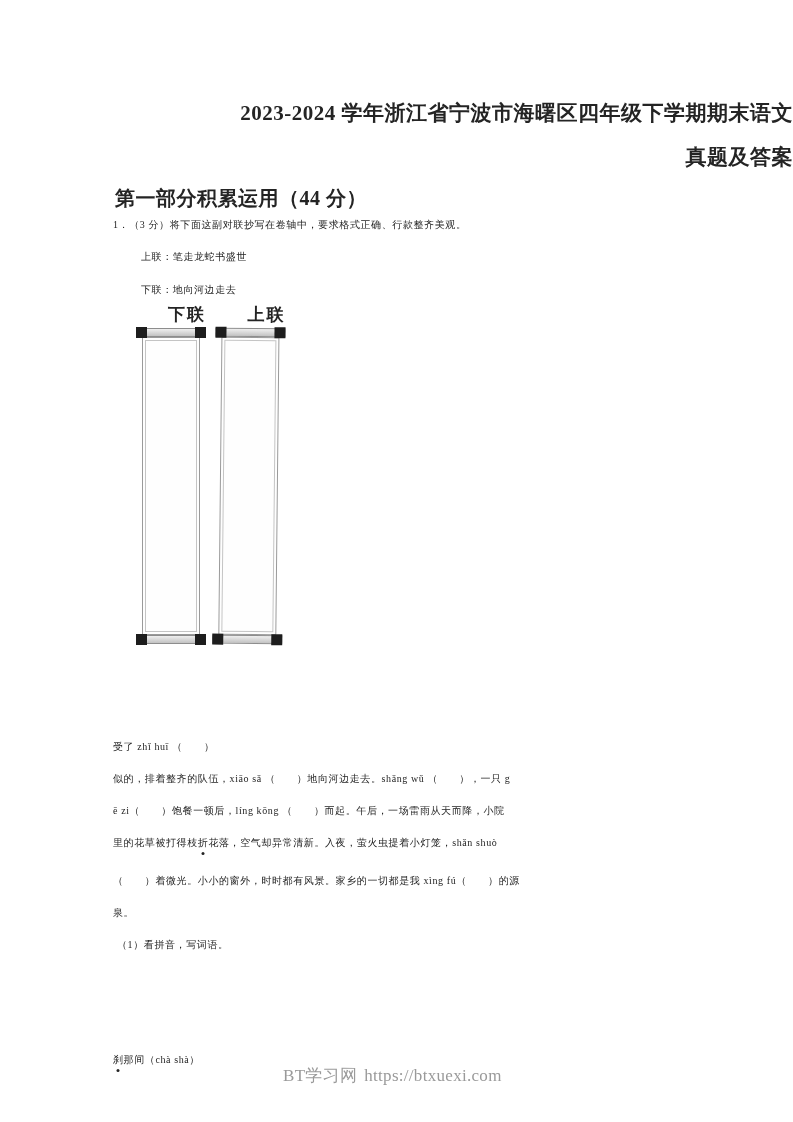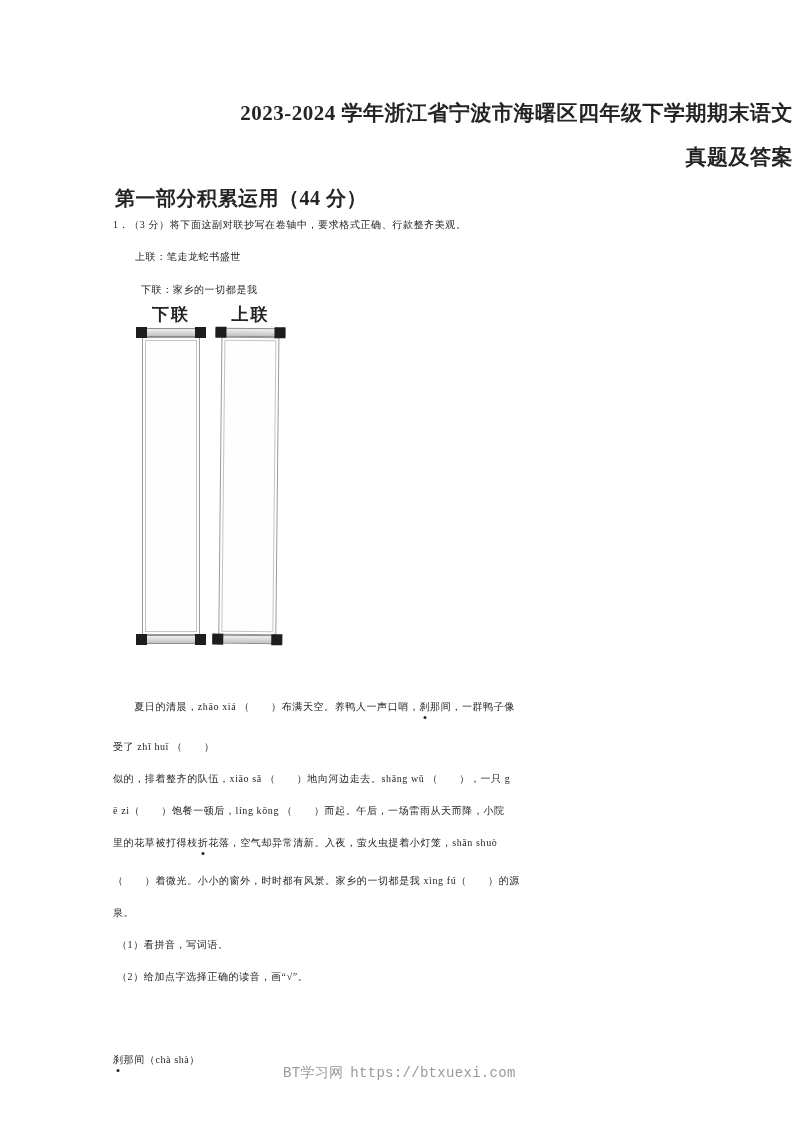--- a/index.html
+++ b/index.html
@@ -20,94 +20,92 @@
     position:absolute;font-size:10px;white-space:nowrap;letter-spacing:0.6px;
   }
   .dot-under{position:relative;display:inline-block;}
   .dot-under::after{
     content:"";position:absolute;left:50%;bottom:-5px;transform:translateX(-50%);
     width:3px;height:3px;border-radius:50%;background:#242424;
   }
   
   .scroll{position:absolute;width:70px;}
   .scroll .label{
-    text-align:center;font-weight:700;font-size:17px;height:25px;
+    text-align:right;font-weight:700;font-size:17px;height:25px;
     letter-spacing:2px;
   }
   .rod{
     position:relative;height:9px;box-sizing:border-box;
     background:linear-gradient(#efefef,#c2c2c2);
     border:1px solid #8d8d8d;
   }
   .rod::before,.rod::after{
     content:"";position:absolute;top:-2px;width:11px;height:11px;background:#1d1d1d;
   }
   .rod::before{left:-1px;}
   .rod::after{right:-1px;}
   .paper{
     height:292px;margin:0 6px;border:1px solid #9a9a9a;padding:2px;box-sizing:content-box;
     background:#fefefe;
   }
   .paper-inner{height:100%;border:1px solid #c4c4c4;box-sizing:border-box;}
   .scroll.tilted{transform:rotate(0.6deg);}
   .footer{
     position:absolute;left:283px;top:1064px;
-    font-family:Liberation Mono, monospace;
-    font-size:14px;color:#9a9a9a;letter-spacing:0.3px;white-space:nowrap;
+    font-family:Liberation Serif, serif;
+    font-size:17px;color:#9a9a9a;letter-spacing:0.3px;white-space:nowrap;
   }
   .footer .url{margin-left:7px;}
 </style>
 </head>
 <body>
 
 <div class="page">
 
   <div class="title-line" style="top:99px">2023-2024 学年浙江省宁波市海曙区四年级下学期期末语文</div>
   <div class="title-line" style="top:143px">真题及答案</div>
 
   <div class="sec-heading" style="left:115px;top:185px">第一部分积累运用（44 分）</div>
 
   <div class="line" style="left:113px;top:218px">1．（3 分）将下面这副对联抄写在卷轴中，要求格式正确、行款整齐美观。</div>
-  <div class="line" style="left:135px;top:250px">上联：笔走龙蛇书盛世</div>
-  <div class="line" style="left:141px;top:283px">下联：家乡的一切都是我</div>
+  <div class="line" style="left:141px;top:250px">上联：笔走龙蛇书盛世</div>
+  <div class="line" style="left:141px;top:283px">下联：地向河边走去</div>
 
   <div class="scroll" style="left:136px;top:303px">
     <div class="label">下联</div>
     <div class="rod"></div>
     <div class="paper">
       <div class="paper-inner"></div>
     </div>
     <div class="rod"></div>
   </div>
 
   <div class="scroll tilted" style="left:214px;top:303px">
     <div class="label">上联</div>
     <div class="rod"></div>
     <div class="paper">
       <div class="paper-inner"></div>
     </div>
     <div class="rod"></div>
   </div>
 
 
-  <div class="line" style="left:113px;top:700px"><span>　　夏日的清晨，zhāo xiá （　　）布满天空。养鸭人一声口哨，</span><span class="dot-under">刹</span><span>那间，一群鸭子像</span></div>
 
   <div class="line" style="left:113px;top:740px">受了 zhǐ huī （　　）</div>
 
   <div class="line" style="left:113px;top:772px">似的，排着整齐的队伍，xiāo sǎ （　　）地向河边走去。shǎng wǔ （　　），一只 g</div>
 
   <div class="line" style="left:113px;top:804px">ē zi（　　）饱餐一顿后，líng kōng （　　）而起。午后，一场雷雨从天而降，小院</div>
 
   <div class="line" style="left:113px;top:836px"><span>里的花草被打得枝</span><span class="dot-under">折</span><span>花落，空气却异常清新。入夜，萤火虫提着小灯笼，shǎn shuò</span></div>
 
   <div class="line" style="left:113px;top:874px">（　　）着微光。小小的窗外，时时都有风景。家乡的一切都是我 xìng fú（　　）的源</div>
 
   <div class="line" style="left:113px;top:906px">泉。</div>
 
   <div class="line" style="left:117px;top:938px">（1）看拼音，写词语。</div>
 
-  <div class="line" style="left:117px;top:970px">（2）给加点字选择正确的读音，画“√”。</div>
 
   <div class="line" style="left:113px;top:1053px"><span class="dot-under">刹</span><span>那间（chà shà）</span></div>
 
   <div class="footer"><span>BT学习网</span><span class="url">https://btxuexi.com</span></div>
 
 </div>
 
 </body></html>

